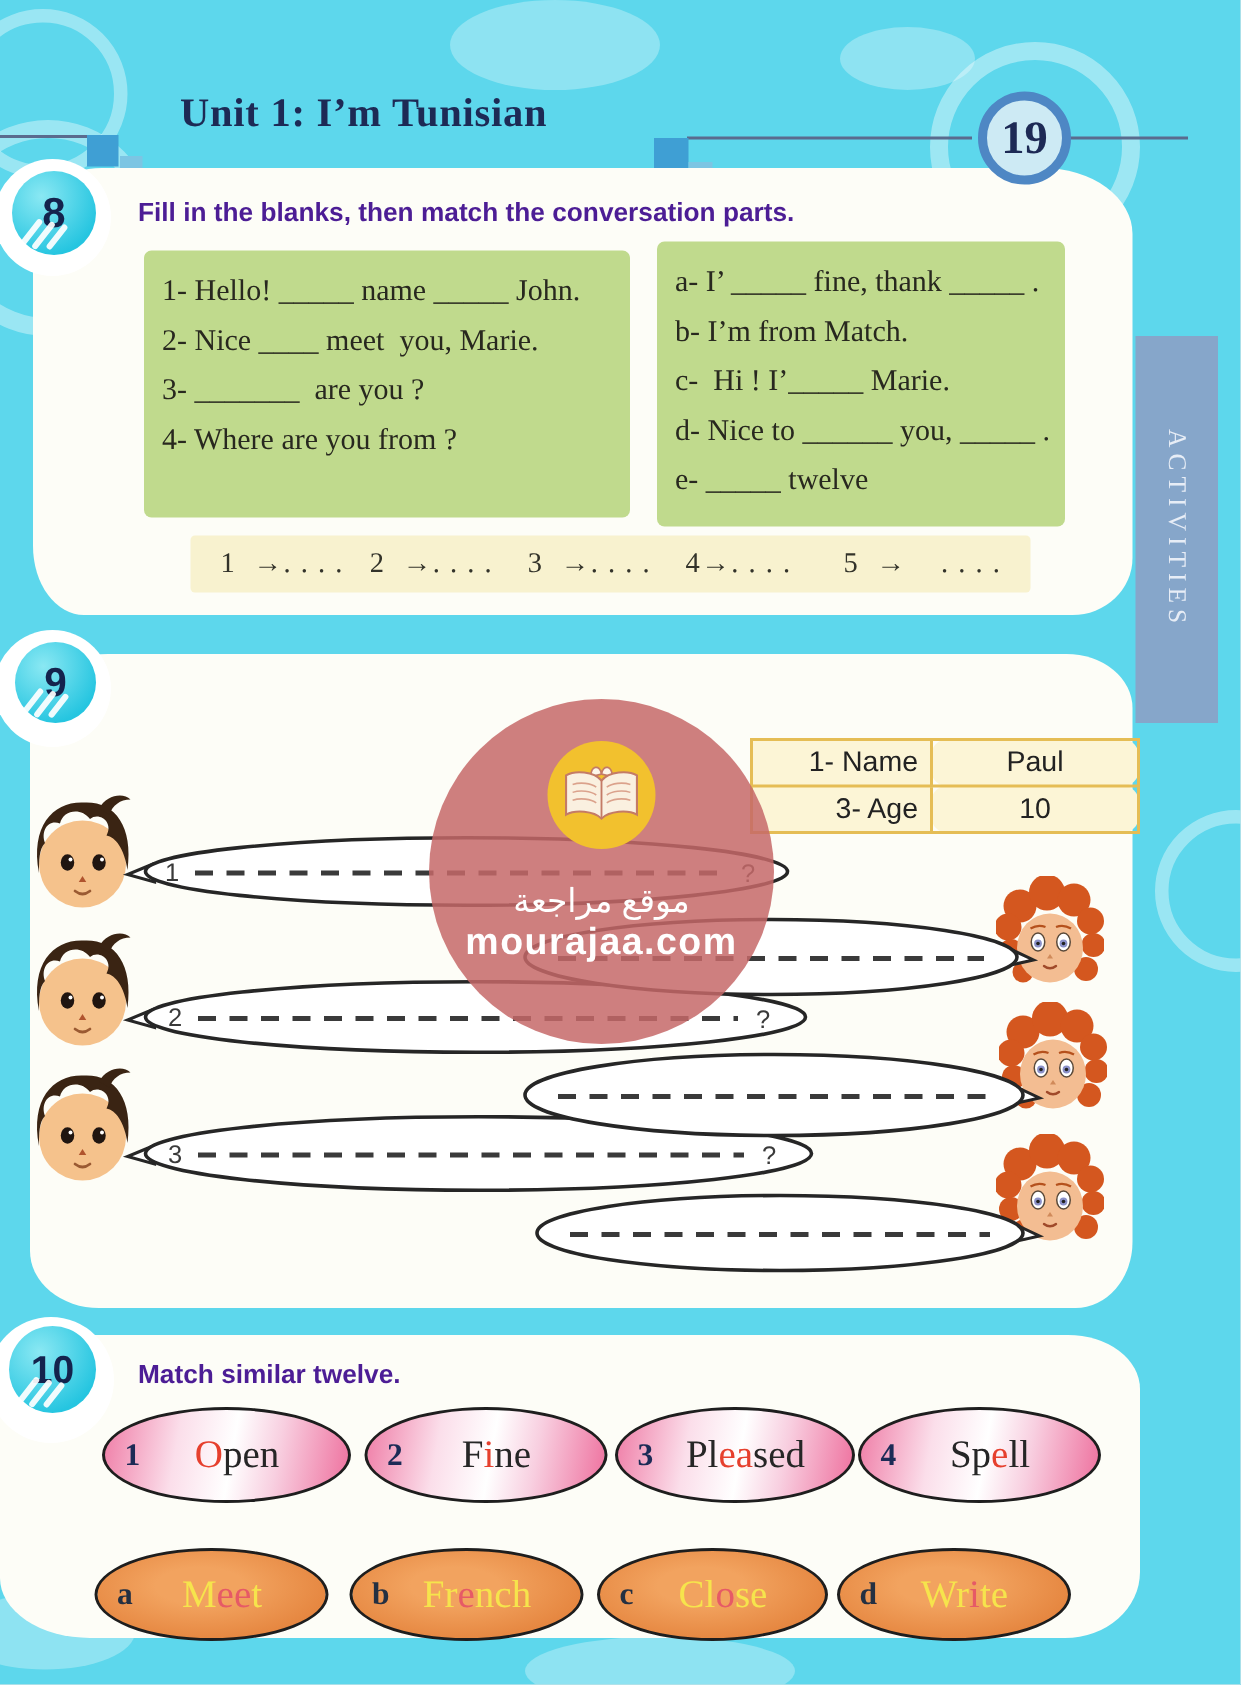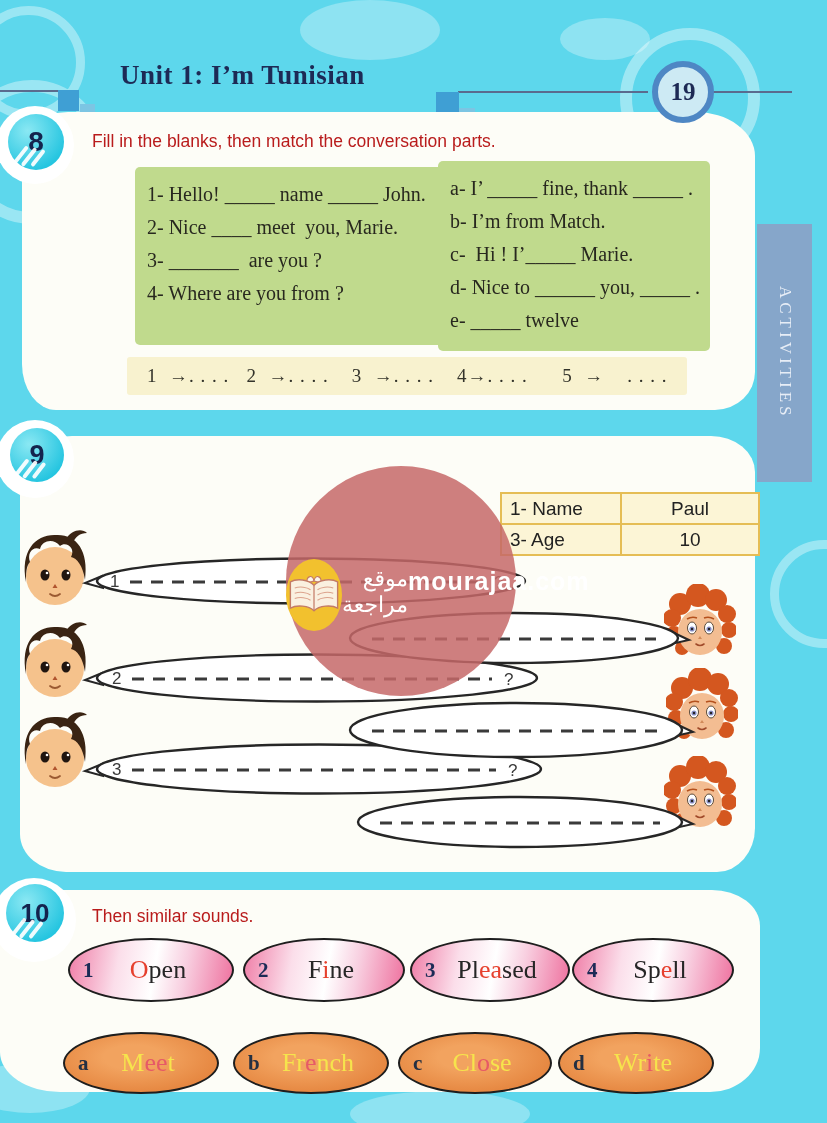--- a/index.html
+++ b/index.html
@@ -15,21 +15,21 @@
   .sq{position:absolute;}
   
   .title{
     position:absolute;left:120px;top:60px;
     font-size:27px;font-weight:bold;color:#1d2a55;letter-spacing:.5px;
   }
   .page-circle{
     position:absolute;left:652px;top:61px;width:50px;height:50px;border-radius:50%;
     background:#cdeaf4;border:6px solid #4e87c4;
     display:flex;align-items:center;justify-content:center;
-    font-size:25px;color:#1d2a55;font-weight:bold;z-index:2;
+    font-size:31px;color:#1d2a55;font-weight:bold;z-index:2;
   }
   .page-ring{position:absolute;left:620px;top:28px;width:116px;height:116px;border-radius:50%;
     border:12px solid rgba(255,255,255,.4);}
   
   .sidebar{
     position:absolute;right:15px;top:224px;width:55px;height:258px;
     background:#86a6ca;z-index:3;display:flex;align-items:center;justify-content:center;
   }
   .sidebar span{
     writing-mode:vertical-rl;font-family:"Liberation Serif",serif;
@@ -40,50 +40,50 @@
   .halo{position:absolute;background:#fff;border-radius:50%;z-index:1;}
   .badge{
     position:absolute;border-radius:50%;z-index:2;
     background:radial-gradient(circle at 35% 30%,#8ae8f3,#25c5e0 75%);
     display:flex;align-items:center;justify-content:center;
     font-family:"Liberation Sans",sans-serif;font-weight:bold;color:#14234d;
   }
   .claw{position:absolute;background:#fff;border-radius:3px;opacity:.92;}
   .instruction{
     position:absolute;z-index:2;
-    font-family:"Liberation Sans",sans-serif;font-weight:normal;font-size:17.5px;color:#b91c1c;
+    font-family:"Liberation Sans",sans-serif;font-weight:bold;font-size:17.5px;color:#4c1d95;
   }
   
   .green-box{
     position:absolute;z-index:2;background:#c0da8d;border-radius:5px;
     padding:11px 12px;font-size:20px;color:#28281f;
   }
   .green-box div{line-height:33px;white-space:pre;}
   .cream-strip{
     position:absolute;z-index:2;background:#f8f2cf;border-radius:3px;
     display:flex;align-items:center;padding-left:20px;
     font-size:19px;color:#33332a;white-space:pre;letter-spacing:1px;
   }
   
   table.info{
     position:absolute;z-index:2;border-collapse:collapse;
     font-family:"Liberation Sans",sans-serif;font-size:19px;color:#222;
   }
   table.info td{
     border:2.5px solid #e5bd55;background:#fcf5d6;height:29px;padding:0 8px;
   }
-  table.info td.val{text-align:center;width:120px;}
-  table.info td.lab{width:102px;}
+  table.info td.val{text-align:center;width:120px;border-radius:10px;}
+  table.info td.lab{width:102px;text-align:right;}
   .face{position:absolute;z-index:2;}
   .bubble{position:absolute;z-index:2;overflow:visible;}
   .bubble text{font-family:"Liberation Sans",sans-serif;font-size:17px;fill:#3a3a3a;}
   
   .wm{
     position:absolute;left:286px;top:466px;width:230px;height:230px;border-radius:50%;
-    background:rgba(198,105,105,.85);z-index:5;display:flex;flex-direction:row;
+    background:rgba(198,105,105,.85);z-index:5;display:flex;flex-direction:column;
     align-items:center;pointer-events:none;
   }
   .wm-book{
     margin-top:28px;width:72px;height:72px;border-radius:50%;background:#f2c12e;
     display:flex;align-items:center;justify-content:center;
   }
   .wm-ar{margin-top:22px;font-family:"Liberation Sans",sans-serif;color:#fff;font-size:22px;direction:rtl;}
   .wm-en{font-family:"Liberation Sans",sans-serif;color:#fff;font-weight:bold;font-size:25px;letter-spacing:1px;}
   
   .oval{
@@ -136,21 +136,21 @@
   <div class="panel" style="left:22px;top:112px;width:733px;height:298px;border-radius:46px 60px 40px 34px / 34px 44px 38px 46px;"></div>
   <div class="halo" style="left:-4px;top:106px;width:78px;height:78px;"></div>
   <div class="badge" style="left:8px;top:114px;width:56px;height:56px;font-size:28px;">
     <span>8</span>
     <span class="claw" style="left:10px;top:30px;width:4px;height:24px;transform:rotate(38deg);"></span>
     <span class="claw" style="left:19px;top:32px;width:4px;height:22px;transform:rotate(38deg);"></span>
     <span class="claw" style="left:28px;top:34px;width:4px;height:20px;transform:rotate(38deg);"></span>
   </div>
   <div class="instruction" style="left:92px;top:131px;">Fill in the blanks, then match the conversation parts.</div>
 
-  <div class="green-box" style="left:96px;top:167px;width:300px;height:156px;margin-left:39px;">
+  <div class="green-box" style="left:96px;top:167px;width:300px;height:156px;">
     <div>1- Hello! _____ name _____ John.</div>
     <div>2- Nice ____ meet  you, Marie.</div>
     <div>3- _______  are you ?</div>
     <div>4- Where are you from ?</div>
   </div>
 
   <div class="green-box" style="left:438px;top:161px;width:248px;height:168px;">
     <div>a- I’ _____ fine, thank _____ .</div>
     <div>b- I’m from Match.</div>
     <div>c-  Hi ! I’_____ Marie.</div>
@@ -342,21 +342,21 @@
   </div>
 
   <div class="panel" style="left:0px;top:890px;width:760px;height:202px;border-radius:60px 48px 50px 60px / 42px 36px 44px 40px;"></div>
   <div class="halo" style="left:-8px;top:878px;width:84px;height:84px;"></div>
   <div class="badge" style="left:6px;top:884px;width:58px;height:58px;font-size:26px;">
     <span>10</span>
     <span class="claw" style="left:10px;top:32px;width:4px;height:24px;transform:rotate(38deg);"></span>
     <span class="claw" style="left:19px;top:34px;width:4px;height:22px;transform:rotate(38deg);"></span>
     <span class="claw" style="left:28px;top:36px;width:4px;height:20px;transform:rotate(38deg);"></span>
   </div>
-  <div class="instruction" style="left:92px;top:906px;">Then similar sounds.</div>
+  <div class="instruction" style="left:92px;top:906px;">Match similar twelve.</div>
 
   <div class="oval oval-pink" style="left:68px;top:938px;width:162px;height:60px;">
     <span class="idx">1</span>
     <span class="word"><span class="hl">O</span><span>pen</span></span>
   </div>
   <div class="oval oval-pink" style="left:243px;top:938px;width:158px;height:60px;">
     <span class="idx">2</span>
     <span class="word"><span>F</span><span class="hl">i</span><span>ne</span></span>
   </div>
   <div class="oval oval-pink" style="left:410px;top:938px;width:156px;height:60px;">

